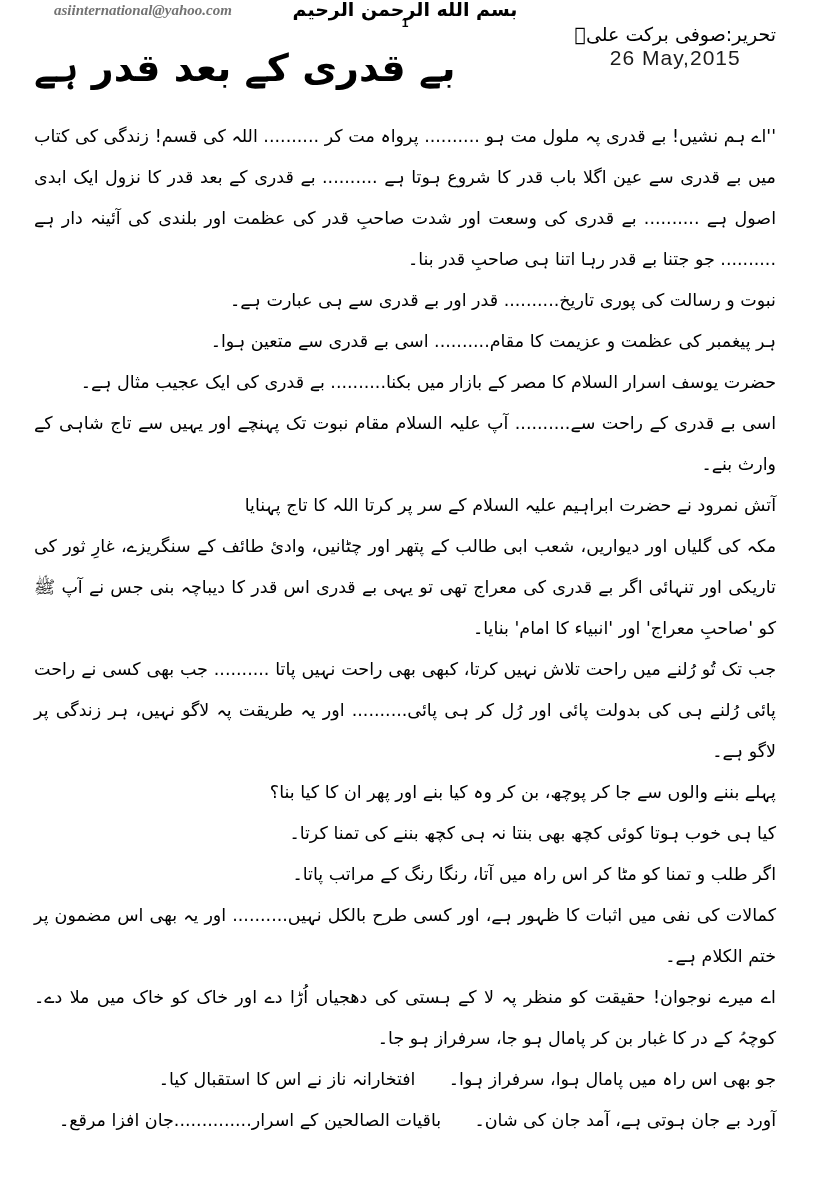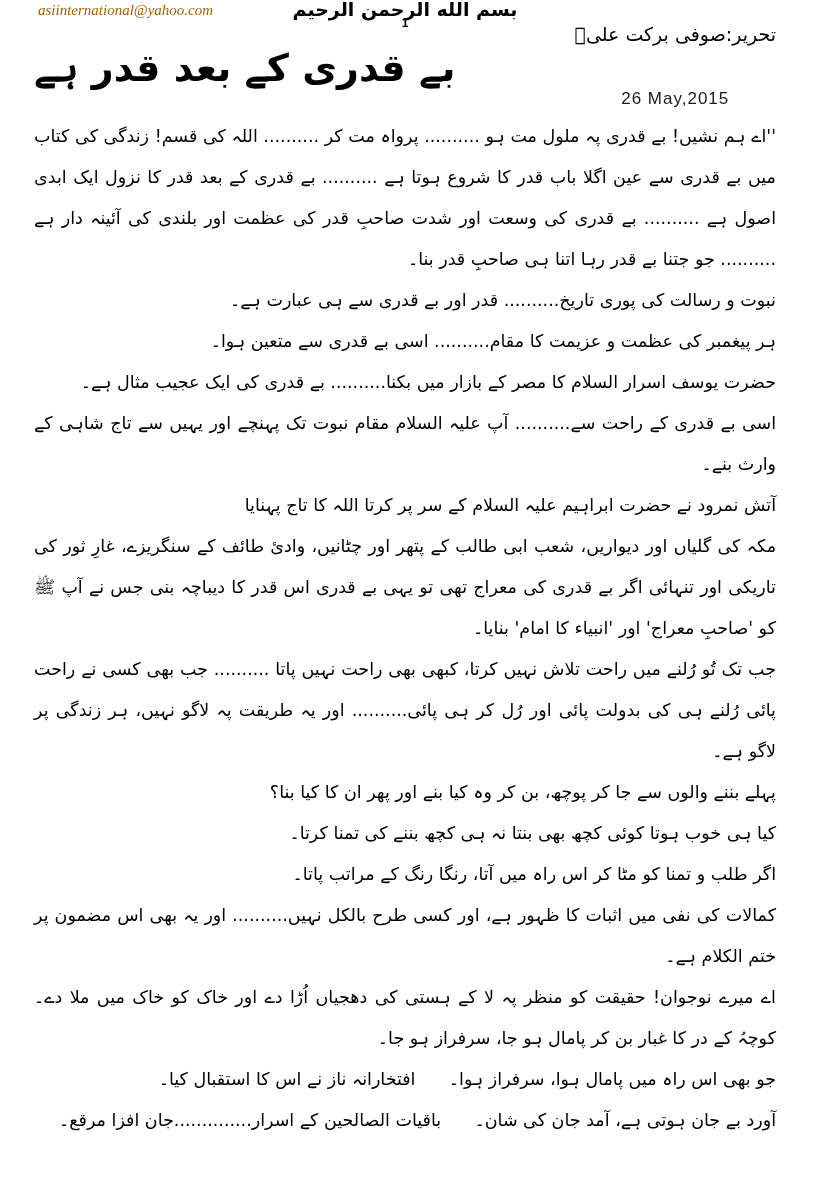--- a/index.html
+++ b/index.html
@@ -1,25 +1,25 @@
 <!DOCTYPE html>
 <html lang="ur"><head>
 <meta charset="utf-8">
 <style>
   html,body{margin:0;padding:0;background:#ffffff;}
   body{width:816px;height:1200px;font-family:"DejaVu Sans",sans-serif;color:#000;}
   .page{box-sizing:border-box;width:816px;height:1200px;padding:2px 40px 0 34px;overflow:hidden;position:relative;}
   .header{position:relative;height:108px;}
-  .email-top{position:absolute;left:4px;top:0;color:#a16207;font-family:"Liberation Serif",serif;font-style:italic;font-weight:normal;font-size:15px;}
+  .email-top{position:absolute;left:20px;top:0;color:#737373;font-family:"Liberation Serif",serif;font-style:italic;font-weight:bold;font-size:15px;}
   .bismillah-wrap{position:absolute;left:0;right:0;top:0;text-align:center;}
   .bismillah{direction:rtl;font-weight:bold;font-size:19px;line-height:15px;}
   .page-num{font-family:"Liberation Sans",sans-serif;font-weight:bold;font-size:12px;line-height:13px;}
   .byline-wrap{position:absolute;right:0;top:20px;text-align:center;}
   .byline{direction:rtl;font-size:19px;line-height:24px;}
-  .date{font-family:"Liberation Sans",sans-serif;font-size:17px;line-height:24px;color:#1a1a1a;letter-spacing:1px;margin-top:41px;}
+  .date{font-family:"Liberation Sans",sans-serif;font-size:21px;line-height:24px;color:#1a1a1a;letter-spacing:1px;}
   .title{position:absolute;left:0;right:60px;top:44px;text-align:left;direction:rtl;font-size:38px;font-weight:bold;}
   .body-text{margin-top:6px;}
   .body-text p{margin:0;direction:rtl;unicode-bidi:embed;text-align:justify;font-size:17.5px;line-height:41px;}
   a{color:inherit;text-decoration:none;}
 </style>
 </head>
 <body>
 
 <div class="page">
 

